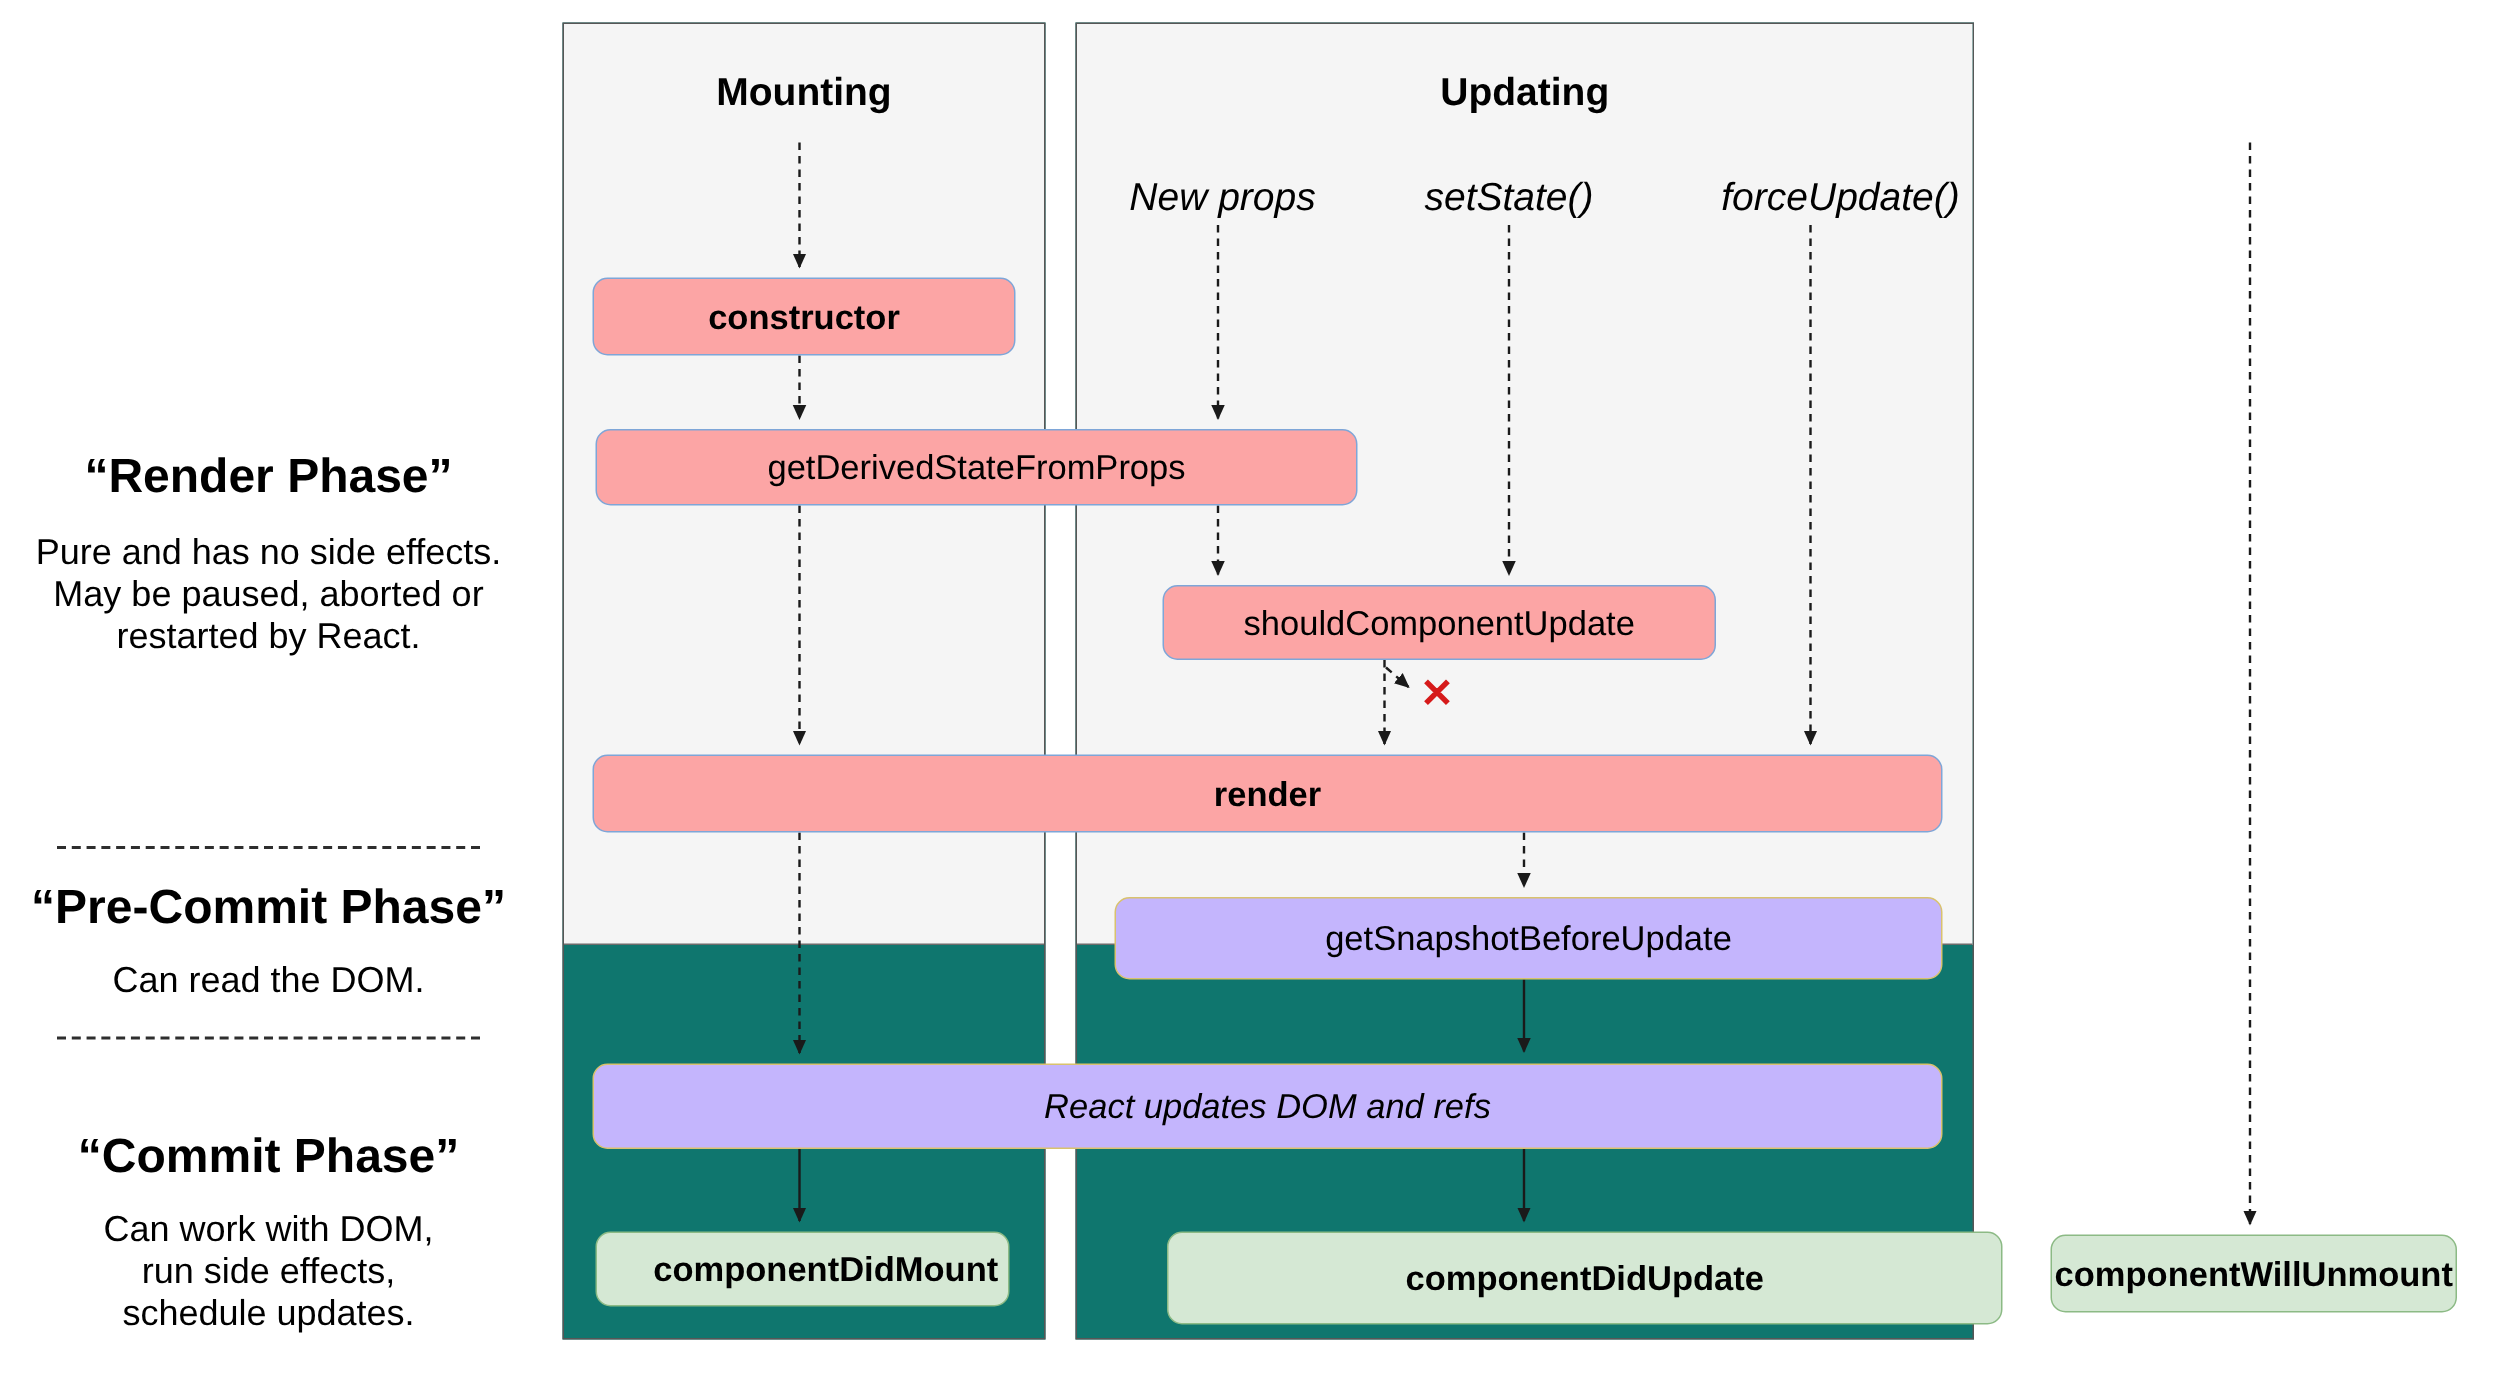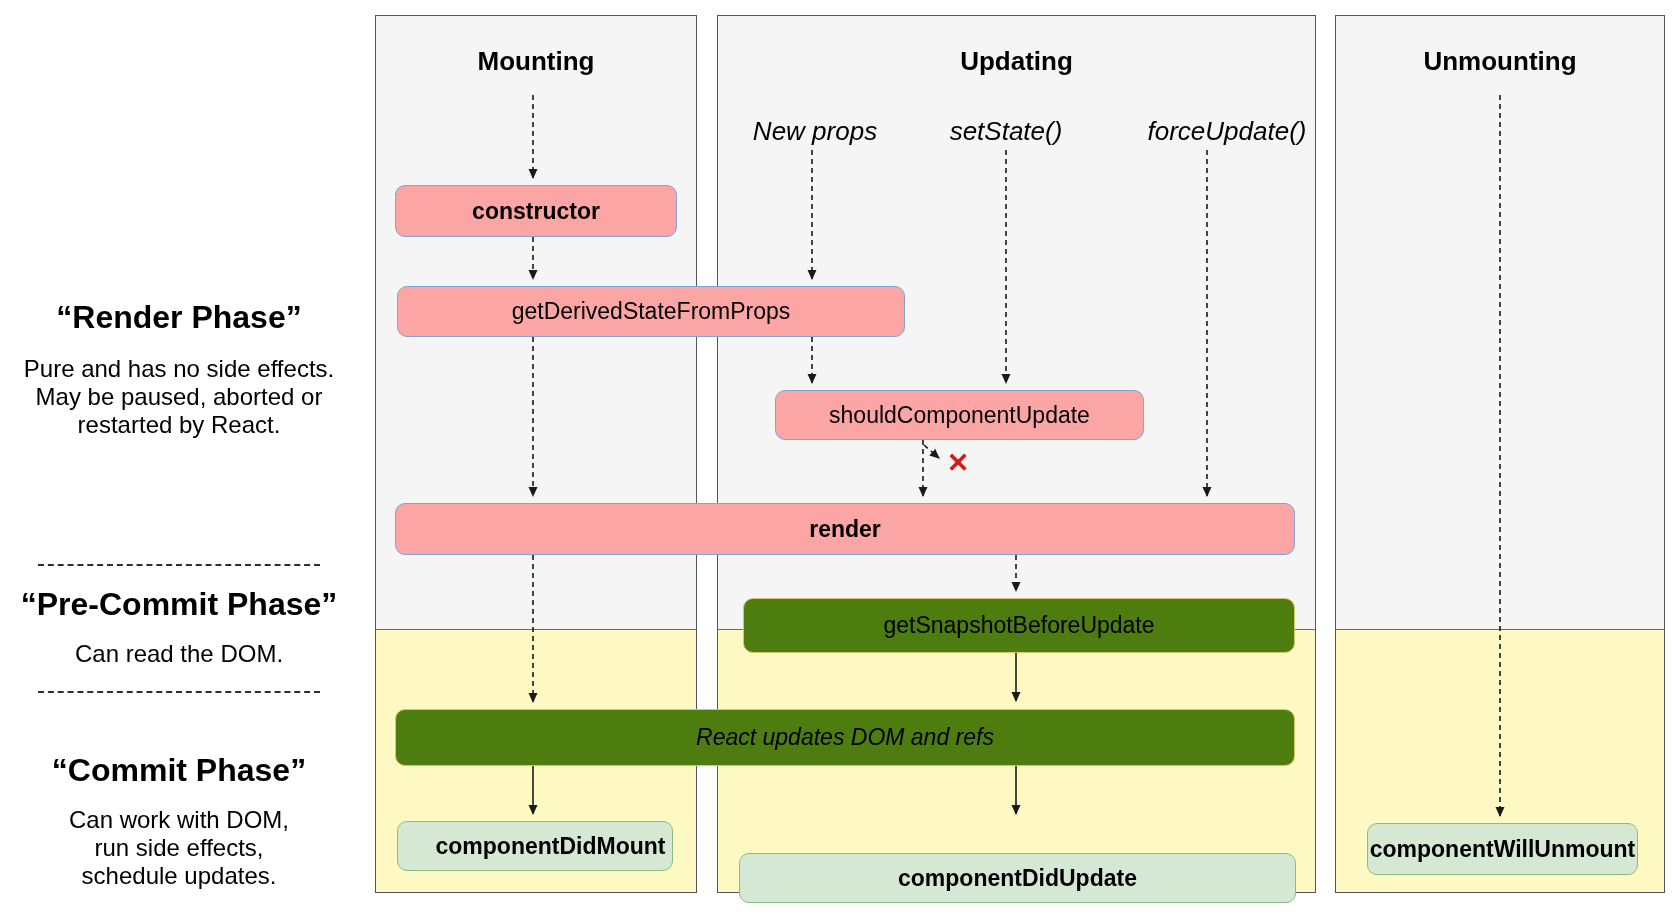--- a/index.html
+++ b/index.html
@@ -8,21 +8,21 @@
     width: 1674px;
     height: 917px;
     background: #ffffff;
     font-family: "Liberation Sans", sans-serif;
     color: #000;
     overflow: hidden;
   }
   .panel {
     position: absolute;
     border: 1.6px solid #565656;
-    background: #fef9c3;
+    background: #0f766e;
     box-sizing: border-box;
   }
   .panel-gray {
     position: absolute;
     left: 0; top: 0; right: 0;
     height: 613px;
     background: #f5f5f5;
     border-bottom: 1px solid #6b6b6b;
   }
   .col-title {
@@ -36,21 +36,21 @@
     position: absolute;
     box-sizing: border-box;
     border-radius: 10px;
     display: flex;
     align-items: center;
     justify-content: center;
     font-size: 23px;
     text-align: center;
   }
   .node.blue   { background: #fca5a5; border: 1.4px solid #7ea6d8; }
-  .node.yellow { background: #4d7c0f; border: 1.4px solid #d9c26d; }
+  .node.yellow { background: #c4b5fd; border: 1.4px solid #d9c26d; }
   .node.green  { background: #d5e8d4; border: 1.4px solid #8cba85; }
   .bold { font-weight: bold; }
   .italic { font-style: italic; }
   .lane-label {
     position: absolute;
     transform: translateX(-50%);
     font-size: 26px;
     font-style: italic;
     white-space: nowrap;
   }
@@ -116,24 +116,20 @@
   <div class="panel" style="left: 375px; top: 15px; width: 322px; height: 878px;">
     <div class="panel-gray"></div>
     <div class="col-title">Mounting</div>
   </div>
 
   <div class="panel" style="left: 717px; top: 15px; width: 599px; height: 878px;">
     <div class="panel-gray"></div>
     <div class="col-title">Updating</div>
   </div>
 
-  <div class="panel" style="left: 1335px; top: 15px; width: 330px; height: 878px;">
-    <div class="panel-gray"></div>
-    <div class="col-title">Unmounting</div>
-  </div>
 
   <div class="lane-label" style="left: 815px; top: 116px;">New props</div>
   <div class="lane-label" style="left: 1006px; top: 116px;">setState()</div>
   <div class="lane-label" style="left: 1227px; top: 116px;">forceUpdate()</div>
 
   <svg id="arrows" width="1674" height="917" aria-hidden="true">
     <defs>
       <marker id="ah" markerUnits="userSpaceOnUse" markerWidth="12" markerHeight="11" refX="9" refY="5.5" orient="auto">
         <path d="M0,1 L10,5.5 L0,10 Z" fill="#1a1a1a"></path>
       </marker>
@@ -171,17 +167,17 @@
   <div class="node blue" style="left: 739px; top: 390px; width: 369px; height: 50px; margin-left: 36px;">shouldComponentUpdate</div>
 
   <div class="node blue bold" style="left: 395px; top: 503px; width: 900px; height: 52px;">render</div>
 
   <div class="node yellow" style="left: 743px; top: 598px; width: 552px; height: 55px;">getSnapshotBeforeUpdate</div>
 
   <div class="node yellow italic" style="left: 395px; top: 709px; width: 900px; height: 57px;">React updates DOM and refs</div>
 
   <div class="node green bold" style="left: 397px; top: 821px; width: 276px; height: 50px; padding-left: 31px;">componentDidMount</div>
 
-  <div class="node green bold" style="left: 739px; top: 821px; width: 557px; height: 50px; margin-top: 32px;">componentDidUpdate</div>
+  <div class="node green bold" style="left: 778px; top: 821px; width: 557px; height: 62px;">componentDidUpdate</div>
 
   <div class="node green bold" style="left: 1367px; top: 823px; width: 271px; height: 52px;">componentWillUnmount</div>
 
 </div>
 
 </body></html>

